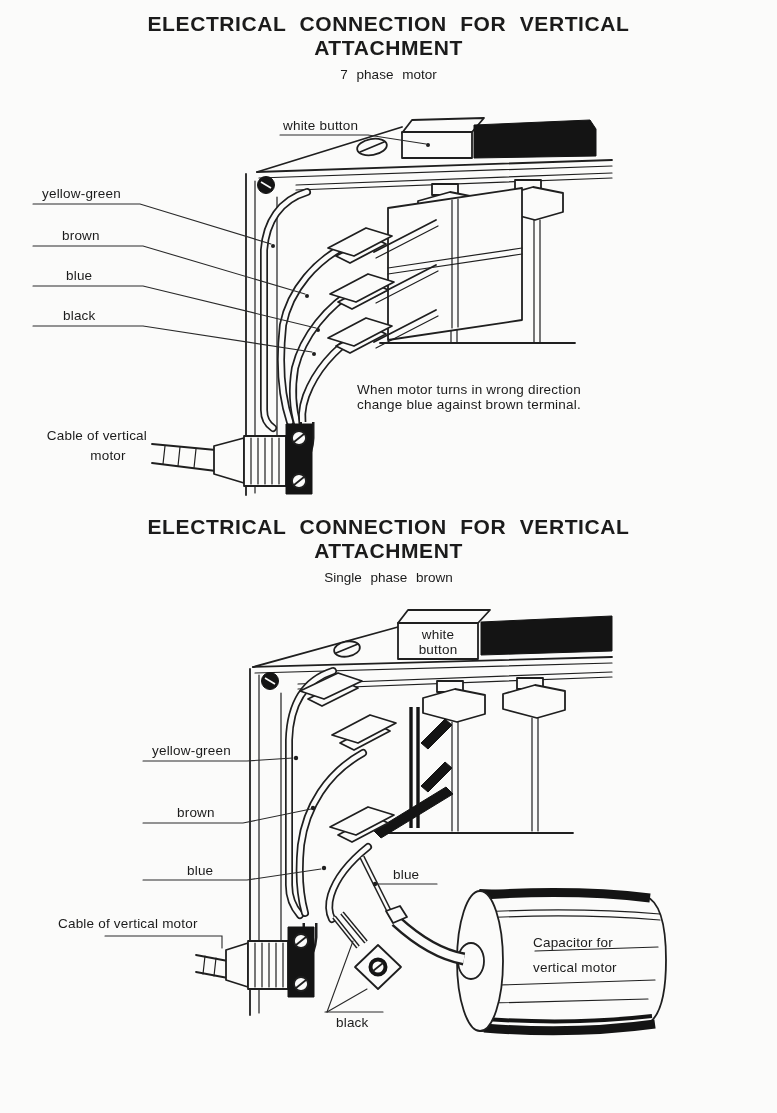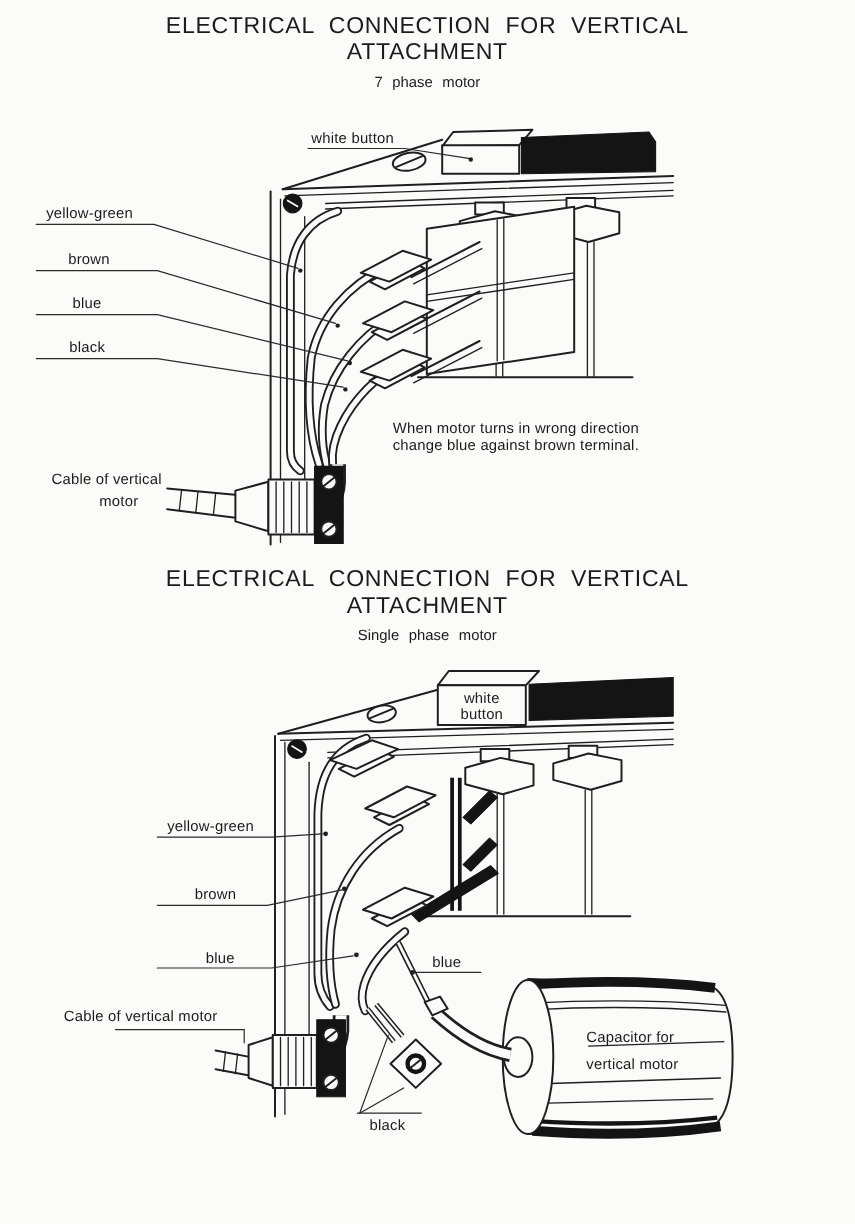--- a/index.html
+++ b/index.html
@@ -3,21 +3,21 @@
 <meta charset="utf-8">
 <style>
   html,body{margin:0;padding:0;background:#e8e8e6;}
   #page{
     position:relative;width:777px;height:1113px;margin:0 auto;
     background:#fbfbfa;overflow:hidden;
     font-family:"Liberation Sans","DejaVu Sans",sans-serif;
     color:#1b1b1b;
   }
   .title-block{position:absolute;left:0;width:777px;text-align:center;}
-  .title-line{font-weight:normal;font-size:21px;letter-spacing:.6px;word-spacing:7px;line-height:24px;}
+  .title-line{font-weight:bold;font-size:21px;letter-spacing:.6px;word-spacing:7px;line-height:24px;}
   .subtitle{font-size:13.5px;word-spacing:5px;margin-top:7px;}
   svg{position:absolute;left:0;}
   svg text{font-family:"Liberation Sans","DejaVu Sans",sans-serif;font-size:13.5px;fill:#1b1b1b;letter-spacing:.2px;}
   .ln{fill:none;stroke:#1f1f1f;stroke-width:1.8;stroke-linecap:round;stroke-linejoin:round;}
   .ln-thin{fill:none;stroke:#1f1f1f;stroke-width:1.2;stroke-linecap:round;}
   .ldr{fill:none;stroke:#2a2a2a;stroke-width:1.1;stroke-linecap:round;}
   .wireb{fill:none;stroke:#1f1f1f;stroke-width:8;stroke-linecap:round;}
   .wirew{fill:none;stroke:#fbfbfa;stroke-width:4.6;stroke-linecap:round;}
   .tubeb{fill:none;stroke:#1f1f1f;stroke-width:15;stroke-linecap:butt;}
   .tubew{fill:none;stroke:#fbfbfa;stroke-width:10;stroke-linecap:butt;}
@@ -158,21 +158,21 @@
       <text x="357" y="309">change blue against brown terminal.</text>
 
       <text x="147" y="340" text-anchor="end">Cable of vertical</text>
       <text x="108" y="360" text-anchor="middle">motor</text>
     </g>
   </svg>
 
   <div class="title-block" style="top:515px;">
     <div class="title-line">ELECTRICAL CONNECTION FOR VERTICAL</div>
     <div class="title-line">ATTACHMENT</div>
-    <div class="subtitle">Single phase motor</div>
+    <div class="subtitle">Single phase brown</div>
   </div>
 
   <svg style="top:595px;" width="777" height="462" viewBox="0 0 777 462">
 
     <g>
       <path class="ln" d="M253,72 L398,32"></path>
       <path class="ln" d="M253,72 L612,62"></path>
       <path class="ln-thin" d="M255,78 L612,68"></path>
       <path class="ln-thin" d="M298,89 L612,77"></path>
       <path class="ln-thin" d="M298,94 L612,82"></path>

